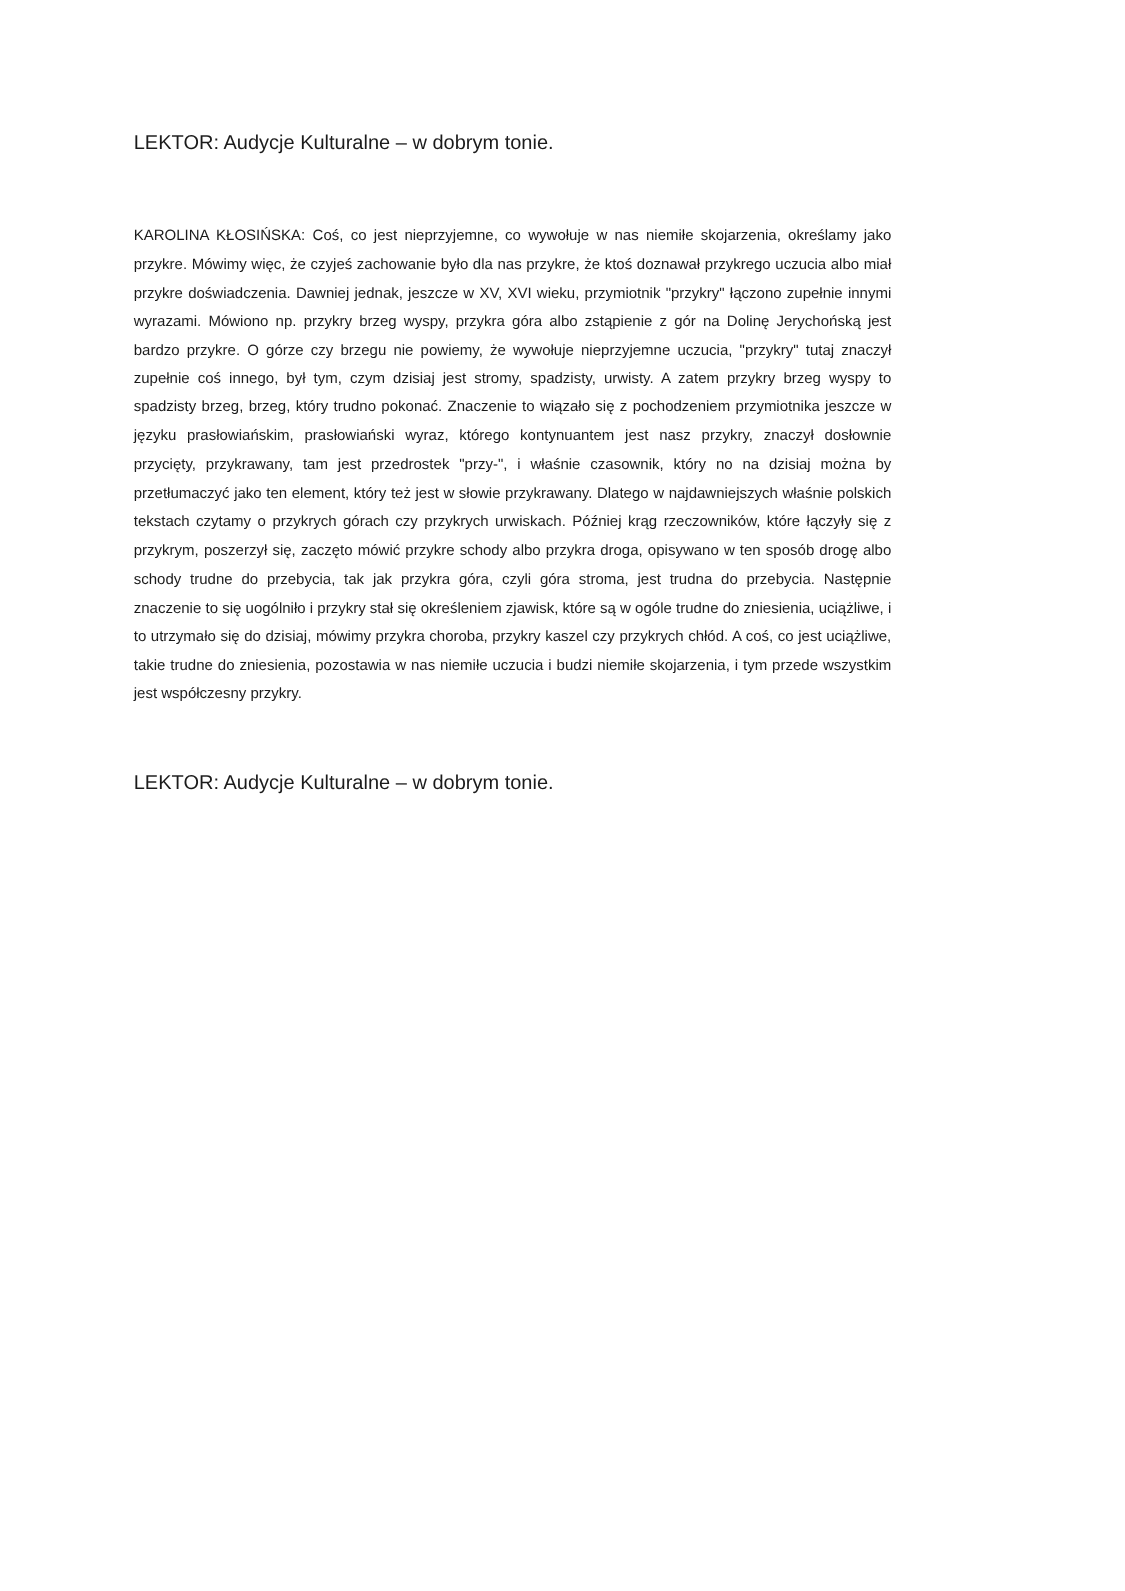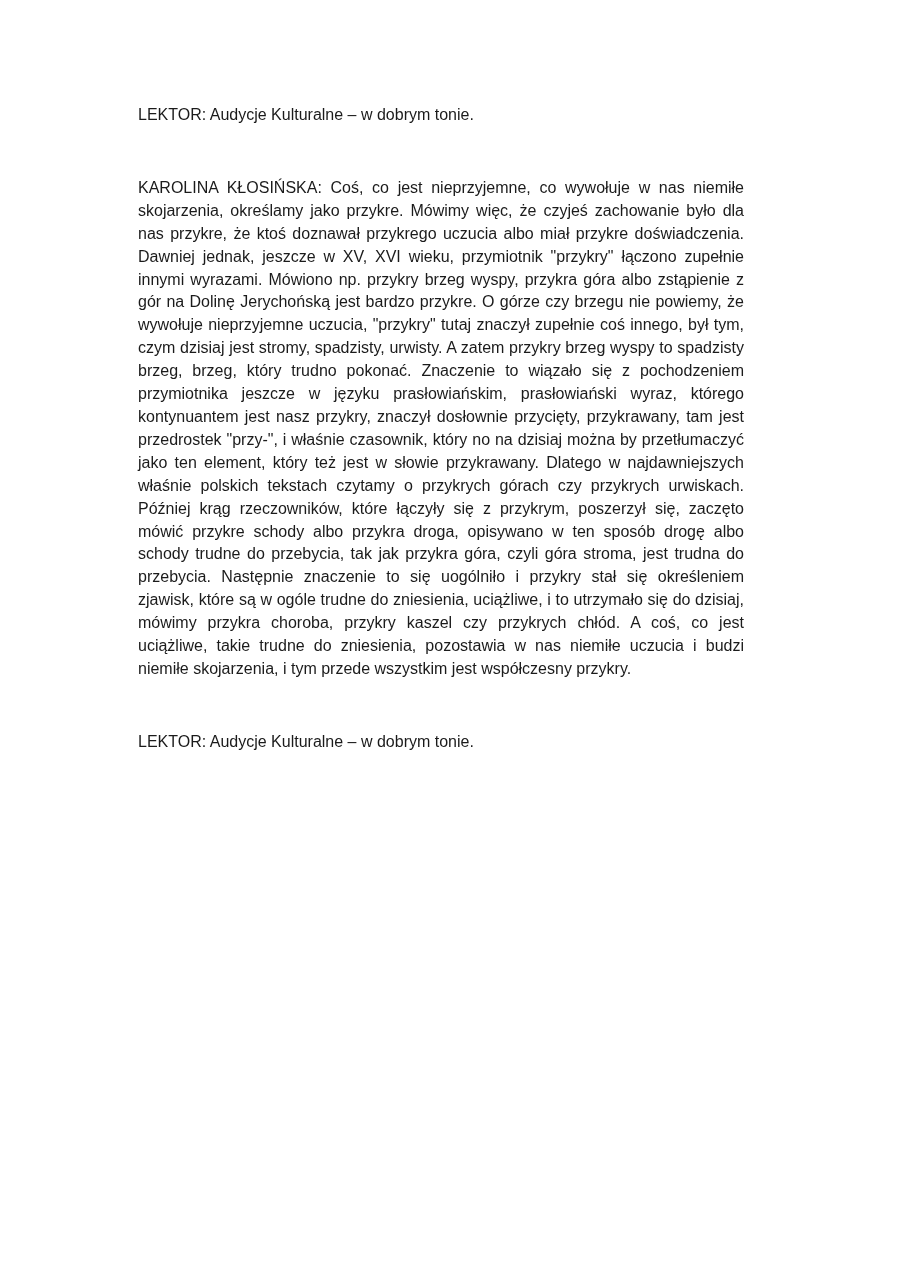--- a/index.html
+++ b/index.html
@@ -10,31 +10,30 @@
   .page {
     position: relative;
     width: 820px;
     height: 1273px;
     background: #ffffff;
     box-sizing: border-box;
     padding: 104px 107px 0 107px;
     font-family: "Liberation Sans", "DejaVu Sans", sans-serif;
     color: #1b1b1b;
     overflow: hidden;
-    margin-left: 31px;
   }
   .speaker-line {
     font-size: 16px;
     line-height: 22.9px;
     margin: 0;
     text-align: left;
     white-space: nowrap;
   }
   .transcript-paragraph {
-    font-size: 16px;
+    font-size: 12px;
     line-height: 22.9px;
     margin: 50px 0 50px 0;
     text-align: justify;
     text-justify: inter-word;
   }
 </style>
 </head>
 <body>
 
 <div class="page">

